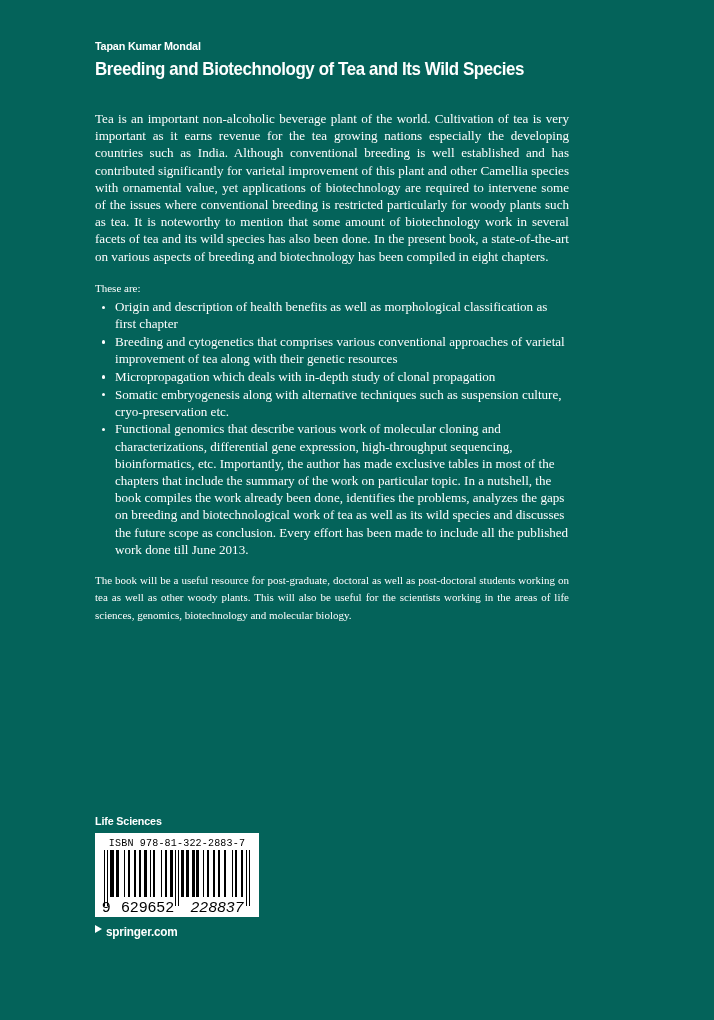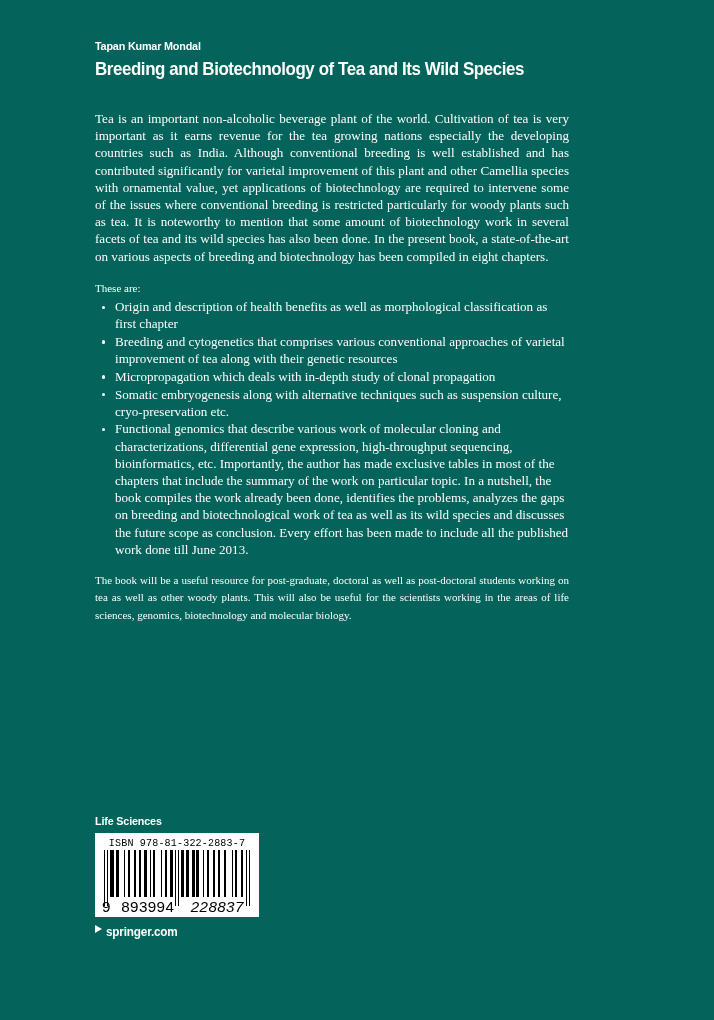--- a/index.html
+++ b/index.html
@@ -302,21 +302,21 @@
             <span class="bar" style="height: 47px; width: 1.55px;"></span>
             <span style="display: inline-block; height: 1px; width: 4.65px;"></span>
             <span class="bar" style="height: 47px; width: 1.55px;"></span>
             <span style="display: inline-block; height: 1px; width: 3.1px;"></span>
             <span class="bar" style="height: 56px; width: 1.55px;"></span>
             <span style="display: inline-block; height: 1px; width: 1.55px;"></span>
             <span class="bar" style="height: 56px; width: 1.55px;"></span>
           </div>
         <div class="ean-digits">
           <span class="g1">9</span>
-          <span class="g2">893994</span>
+          <span class="g2">629652</span>
           <span class="g3">228837</span>
         </div>
       </div>
     </div>
 
     <div class="springer-line">
       <span class="tri"></span>
       <span class="springer-text">springer.com</span>
     </div>
 

